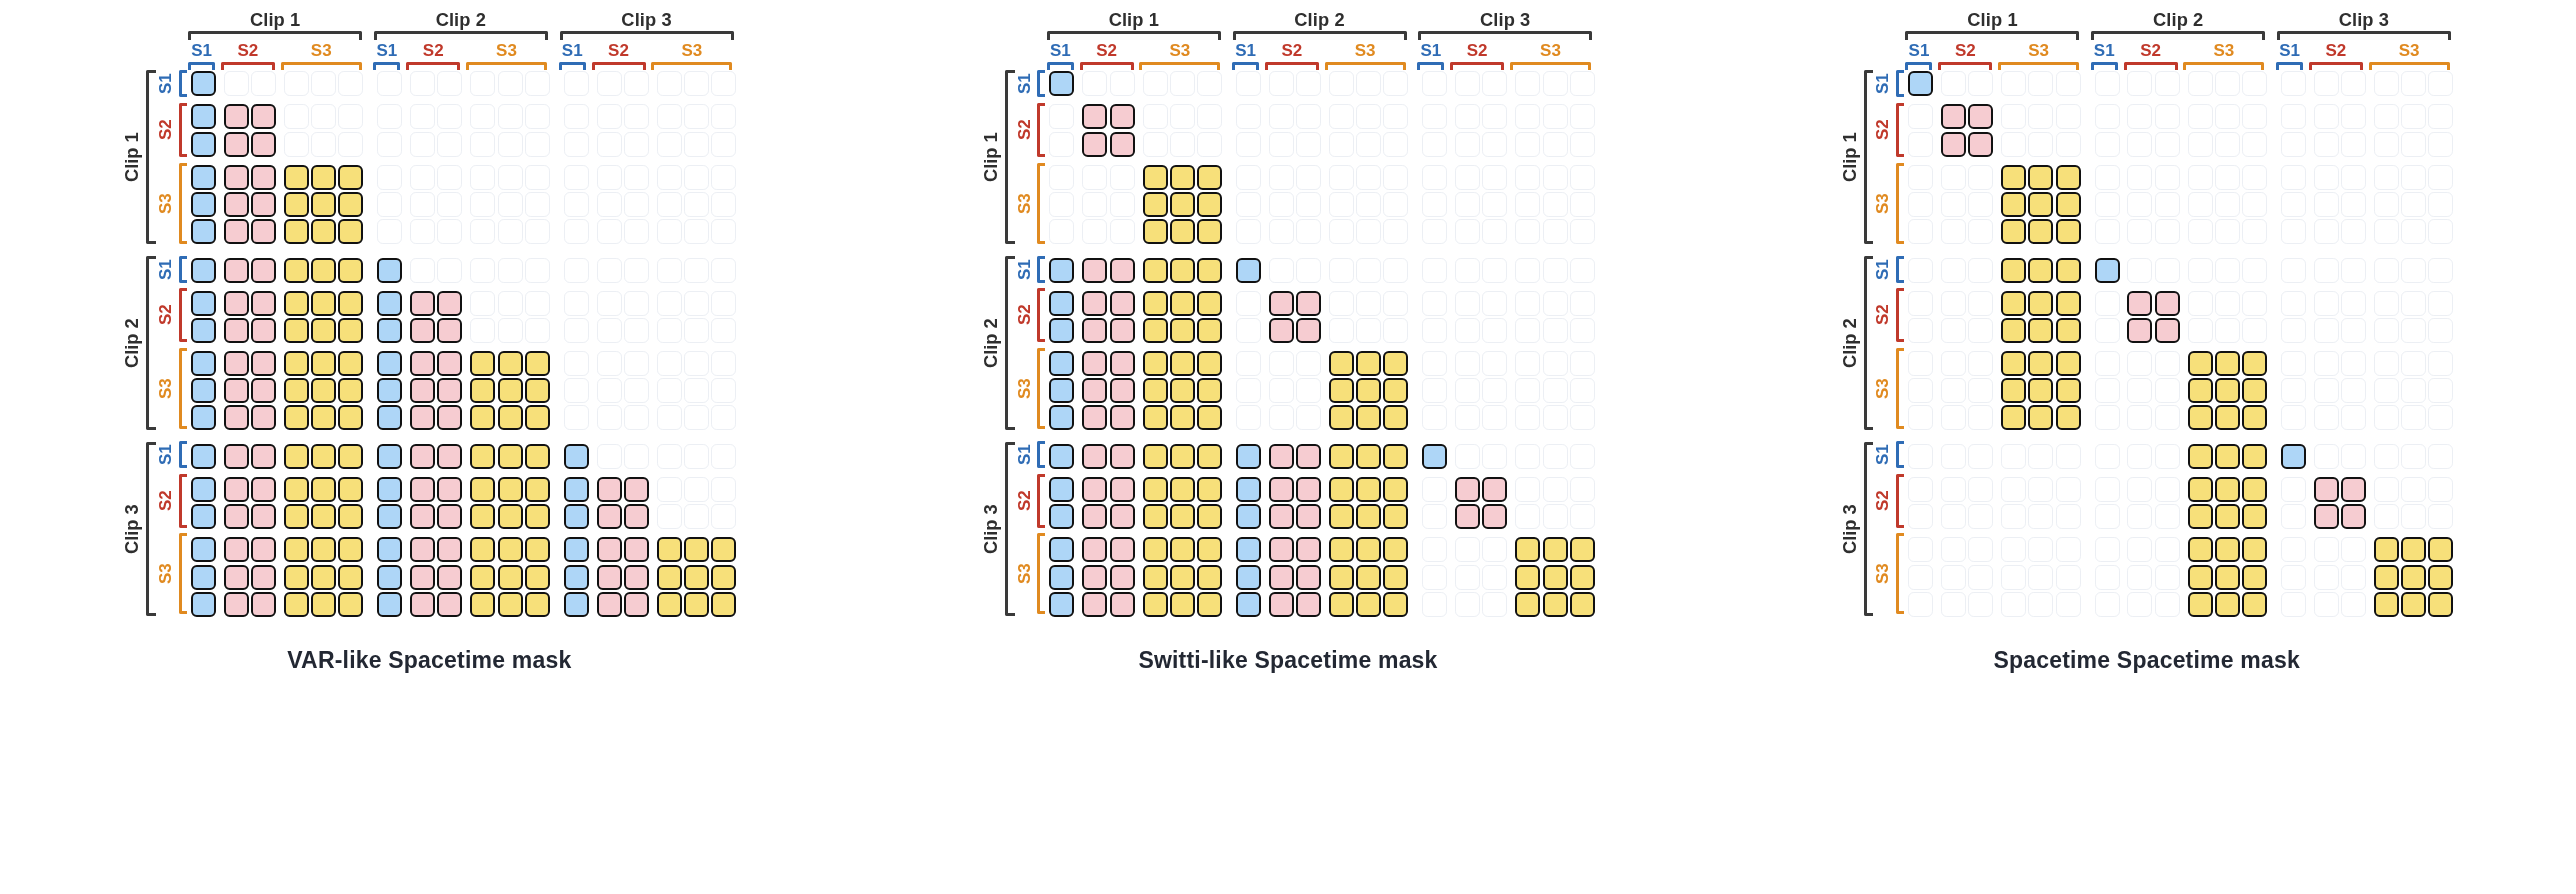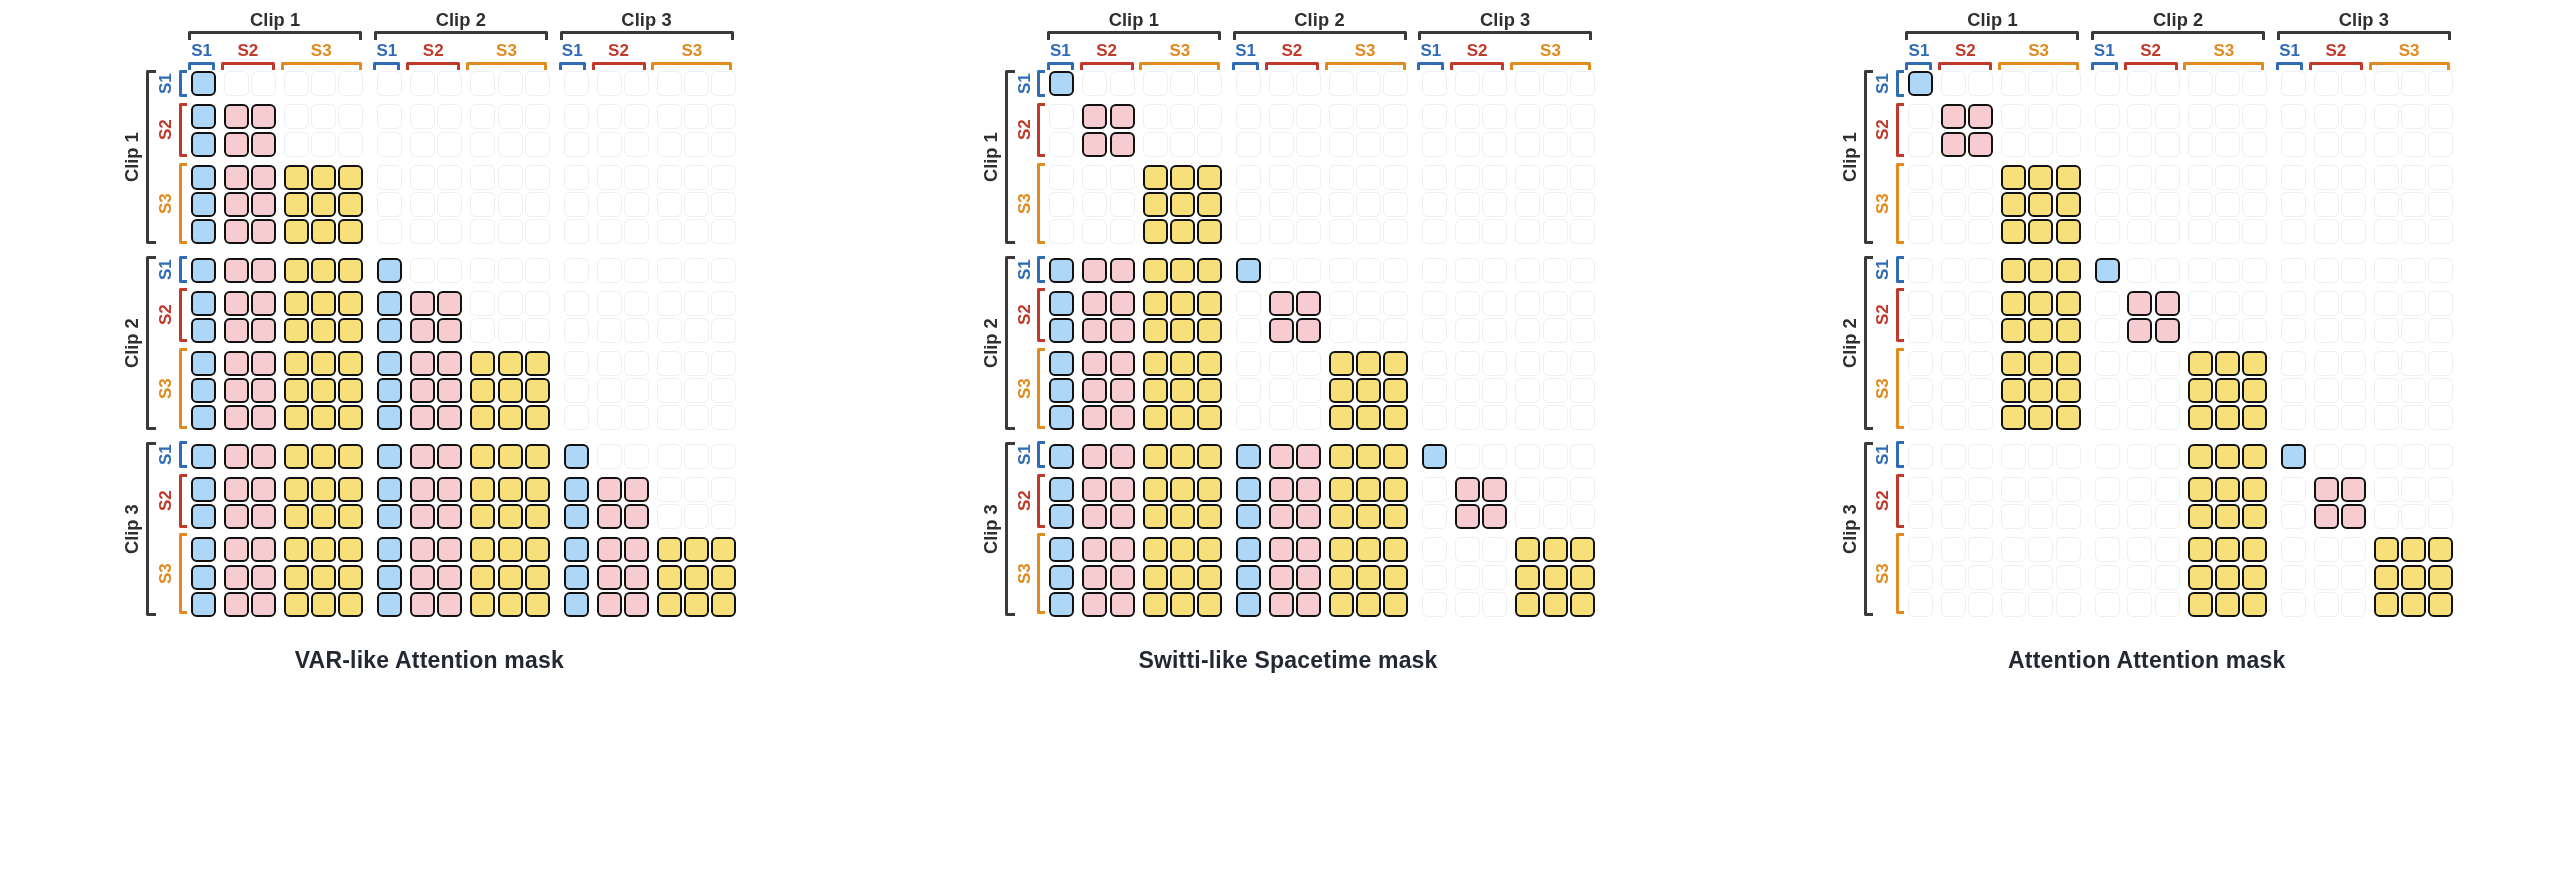--- a/index.html
+++ b/index.html
@@ -752,21 +752,21 @@
             <div class="gap-x" style="width: 5.8px;"></div>
             <div class="cell on" style="background: rgb(246, 204, 209); border-color: rgb(17, 17, 17);"></div>
             <div class="cell on" style="background: rgb(246, 204, 209); border-color: rgb(17, 17, 17);"></div>
             <div class="gap-x" style="width: 5.8px;"></div>
             <div class="cell on" style="background: rgb(247, 224, 122); border-color: rgb(17, 17, 17);"></div>
             <div class="cell on" style="background: rgb(247, 224, 122); border-color: rgb(17, 17, 17);"></div>
             <div class="cell on" style="background: rgb(247, 224, 122); border-color: rgb(17, 17, 17);"></div>
           </div>
         </div>
       </div>
-      <div class="panel-title" style="color: rgb(35, 40, 51);">VAR-like Attention mask</div>
+      <div class="panel-title" style="color: rgb(35, 40, 51);">VAR-like Spacetime mask</div>
     </div>
     <div class="panel">
       <div class="col-head">
         <div class="clip-title-row">
           <div class="hdr-spacer" style="width: 63px;"></div>
           <div class="clip-group" style="width: 174px;">
             <div class="clip-title">Clip 1</div>
             <div class="brk-top" style="width: 174px;"></div>
           </div>
           <div class="gap-x" style="width: 11.7px;"></div>
@@ -2046,16 +2046,16 @@
             <div class="gap-x" style="width: 5.8px;"></div>
             <div class="cell off" style="background: rgb(255, 255, 255); border-color: rgb(236, 239, 244);"></div>
             <div class="cell off" style="background: rgb(255, 255, 255); border-color: rgb(236, 239, 244);"></div>
             <div class="gap-x" style="width: 5.8px;"></div>
             <div class="cell on" style="background: rgb(247, 224, 122); border-color: rgb(17, 17, 17);"></div>
             <div class="cell on" style="background: rgb(247, 224, 122); border-color: rgb(17, 17, 17);"></div>
             <div class="cell on" style="background: rgb(247, 224, 122); border-color: rgb(17, 17, 17);"></div>
           </div>
         </div>
       </div>
-      <div class="panel-title" style="color: rgb(35, 40, 51);">Attention Attention mask</div>
+      <div class="panel-title" style="color: rgb(35, 40, 51);">Spacetime Spacetime mask</div>
     </div>
   </div>
 
 
 </body></html>

